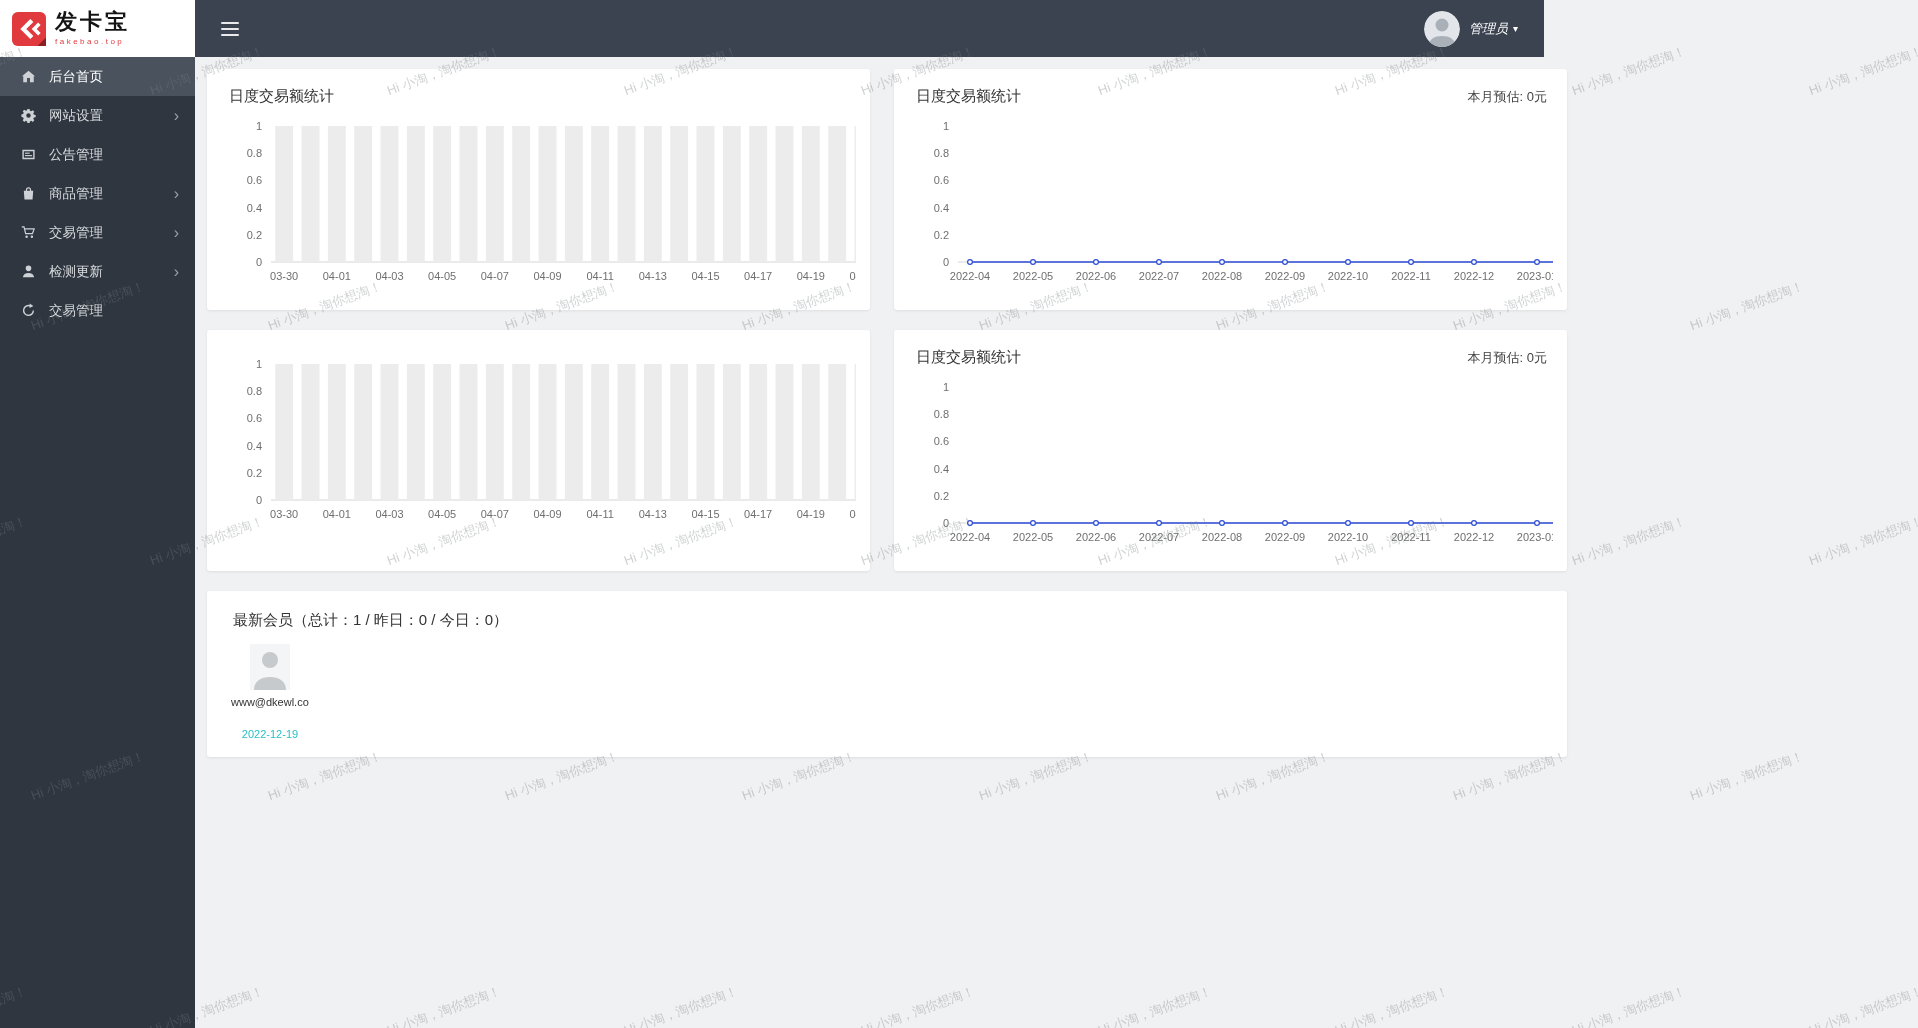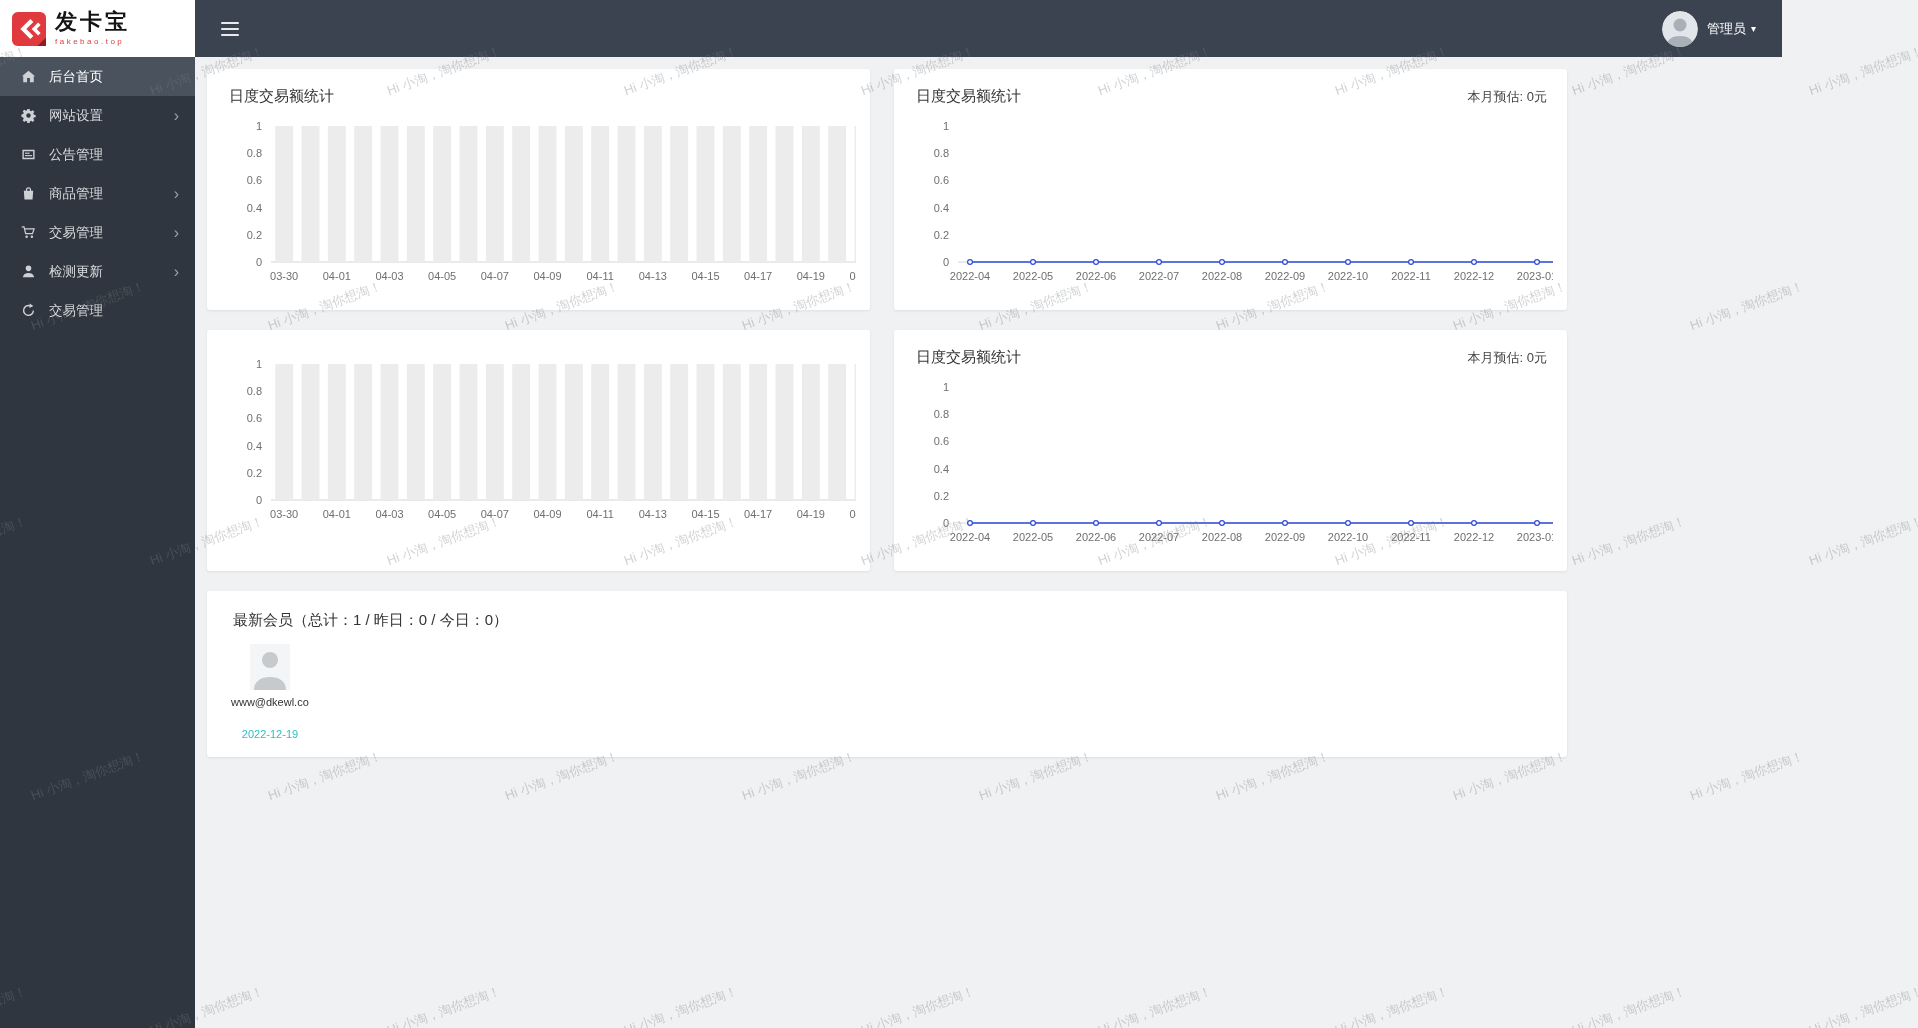--- a/index.html
+++ b/index.html
@@ -3,30 +3,30 @@
 <meta charset="utf-8">
 <style>
   *{box-sizing:border-box;}
   html,body{margin:0;padding:0;}
   body{
     width:1918px;height:1028px;position:relative;overflow:hidden;
     background:var(--page-bg,#f0f1f2);
     font-family:"Liberation Sans","DejaVu Sans",sans-serif;
   }
   
-  .topbar{position:absolute;top:0;left:0;width:1782px;height:57px;background:var(--header-bg,#3b4350);display:flex;align-items:stretch;z-index:10;}
+  .topbar{position:absolute;top:0;left:0;width:1544px;height:57px;background:var(--header-bg,#3b4350);display:flex;align-items:stretch;z-index:10;}
   .logo{width:195px;background:#ffffff;display:flex;align-items:center;padding-left:12px;gap:9px;cursor:pointer;}
   .logo-mark{width:34px;height:34px;color:var(--logo-red,#e03a3e);flex:0 0 auto;}
   .logo-text{display:flex;flex-direction:column;justify-content:center;}
   .logo-title{font-size:22px;font-weight:bold;color:#141414;letter-spacing:3px;line-height:1;}
   .logo-sub{font-size:8px;color:var(--logo-red,#e03a3e);letter-spacing:2.5px;margin-top:4px;}
   .topbar-left{flex:1;display:flex;align-items:center;padding-left:22px;}
   .hamburger{cursor:pointer;padding:6px 4px;}
   .hamburger span{display:block;width:18px;height:2px;background:#e8eaed;margin:4px 0;border-radius:1px;}
-  .topbar-right{display:flex;align-items:center;gap:9px;padding-right:26px;}
+  .topbar-right{display:flex;align-items:center;gap:9px;padding-right:26px;font-style:italic;}
   .user-avatar{width:36px;height:36px;border-radius:50%;overflow:hidden;cursor:pointer;flex:0 0 auto;}
   .user-menu{display:flex;align-items:center;gap:5px;cursor:pointer;}
   .user-name{color:#fff;font-size:13px;}
   .caret{font-size:10px;color:#fff;}
   
   .sidebar{position:absolute;top:57px;left:0;width:195px;height:971px;background:var(--sidebar-bg,#2f363f);z-index:10;}
   .side-item{height:39px;display:flex;align-items:center;padding:0 16px 0 20px;color:#d8dbde;font-size:13.5px;cursor:pointer;gap:13px;}
   .side-item.active{background:var(--sidebar-active-bg,#4a525e);color:#ffffff;}
   .side-icon{width:16px;height:16px;display:inline-flex;align-items:center;justify-content:center;color:#ced2d6;flex:0 0 auto;}
   .side-icon svg{width:15px;height:15px;}

